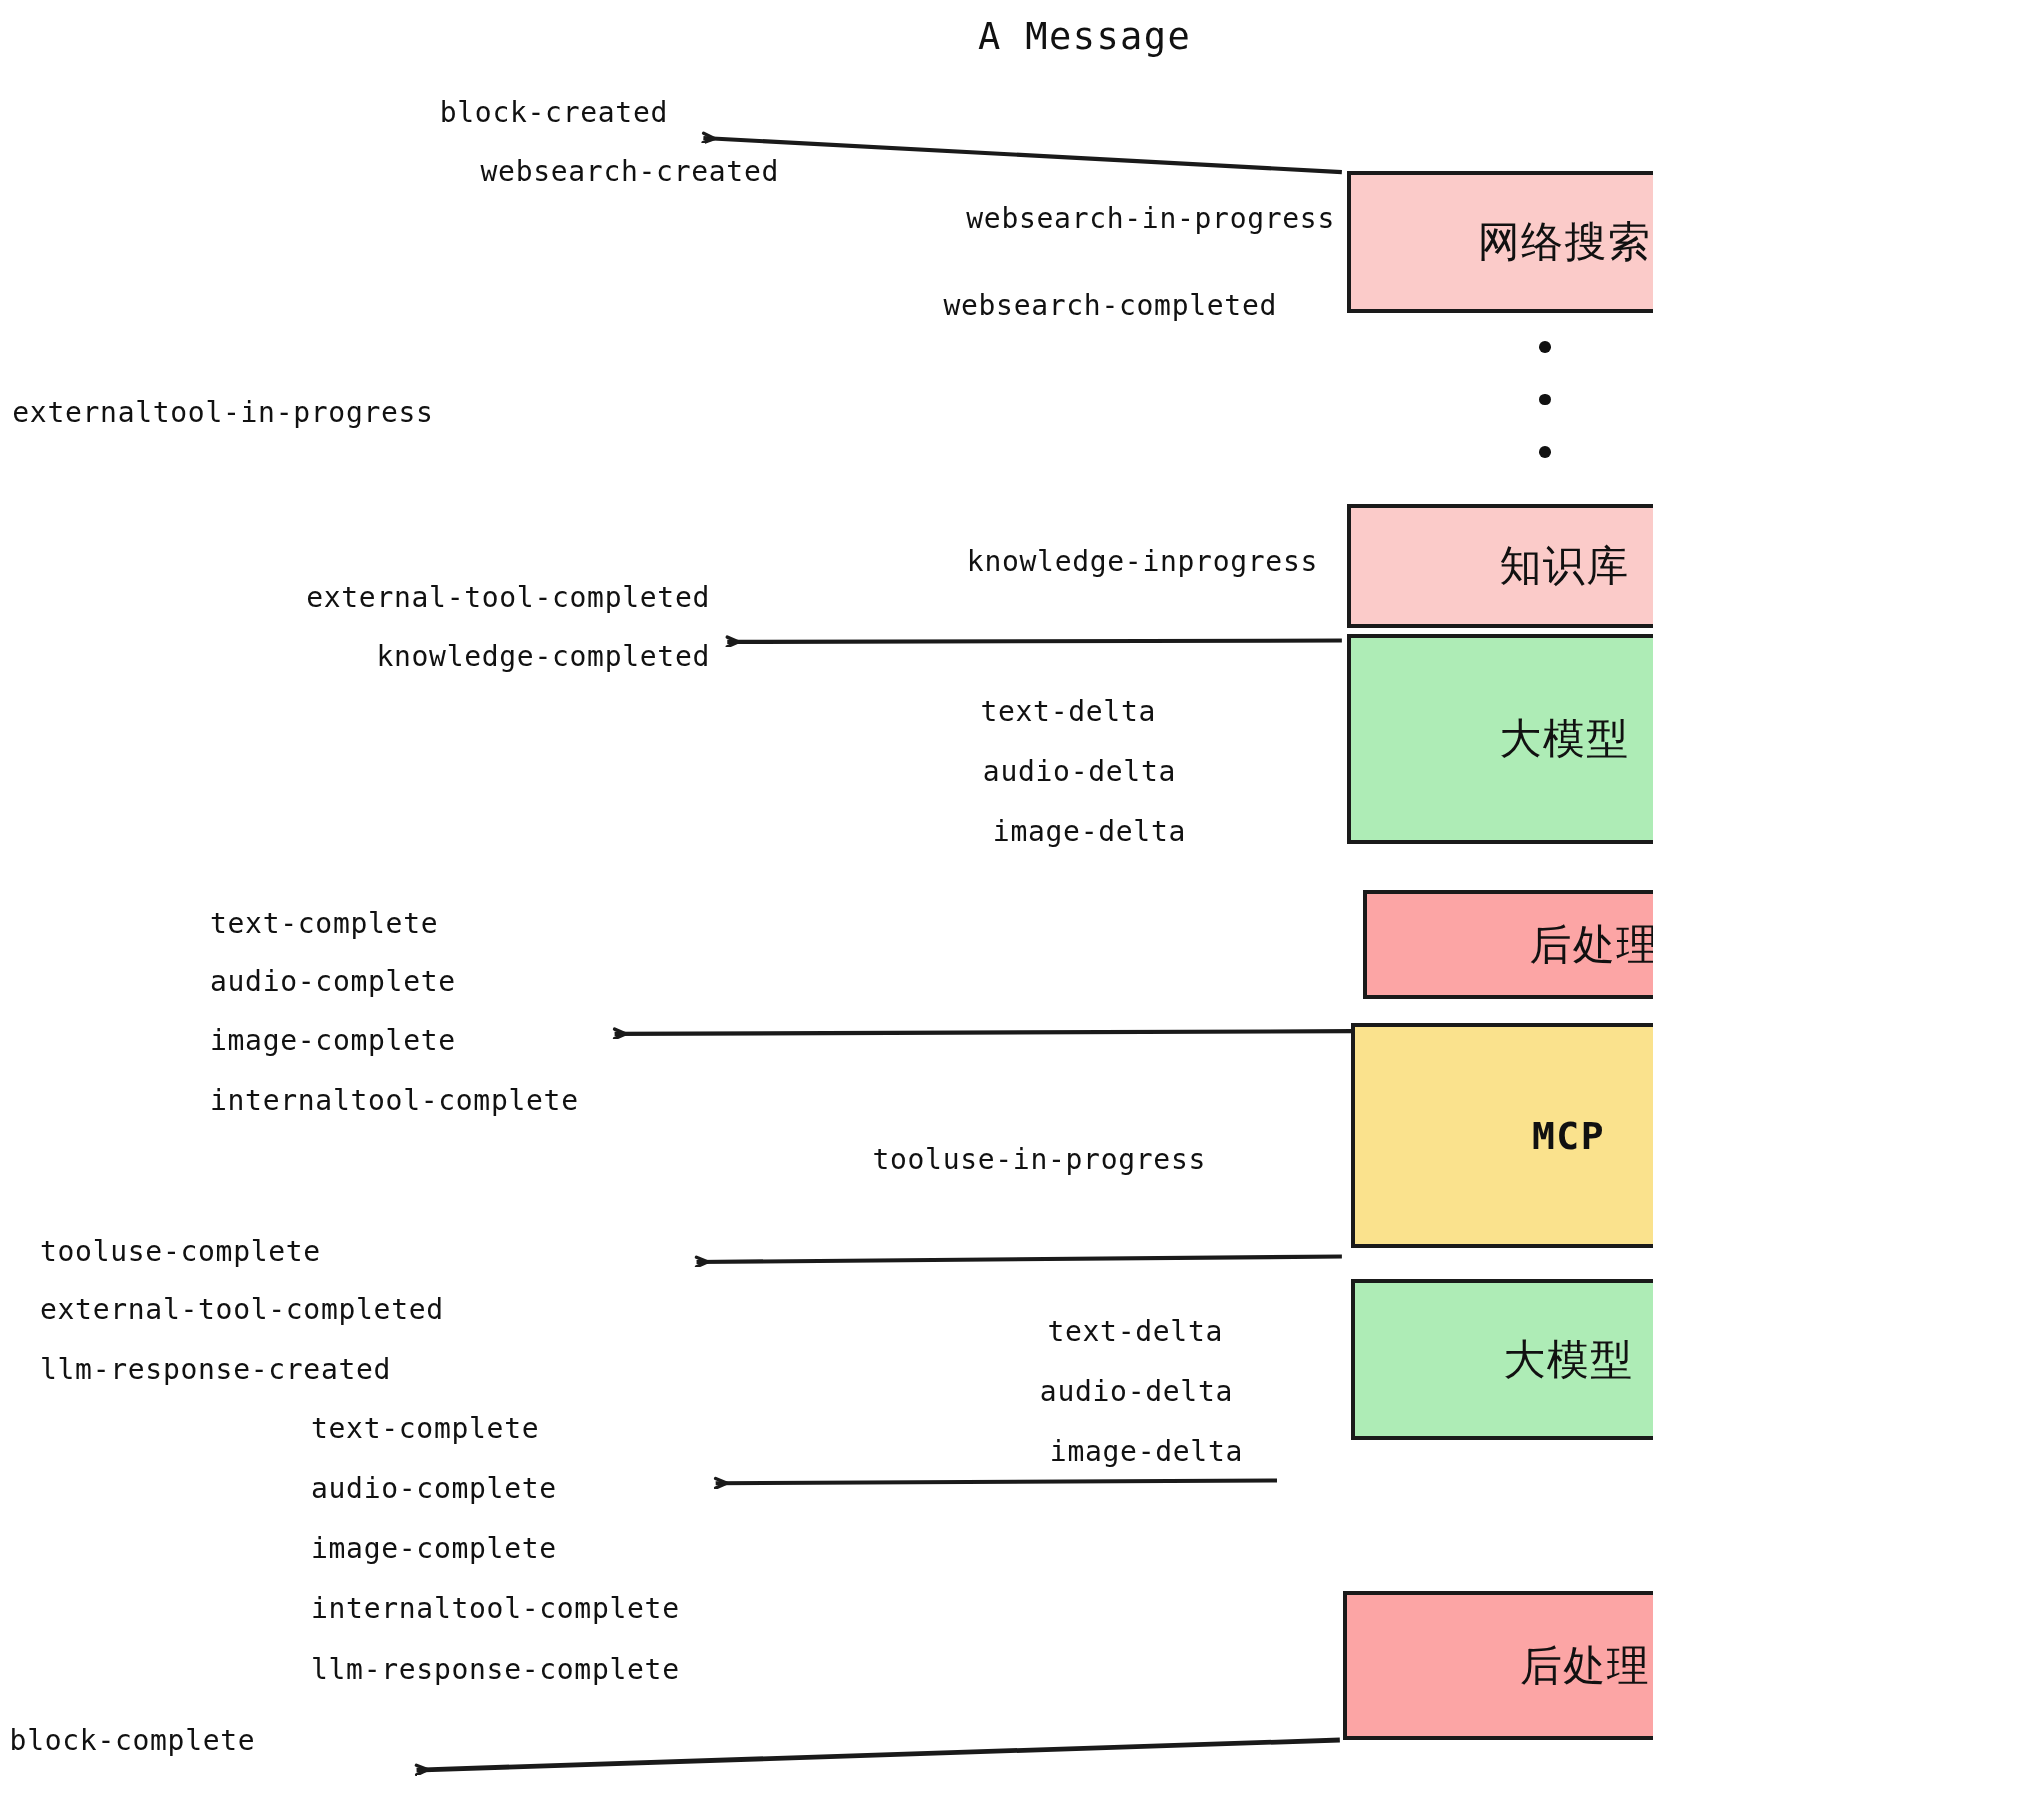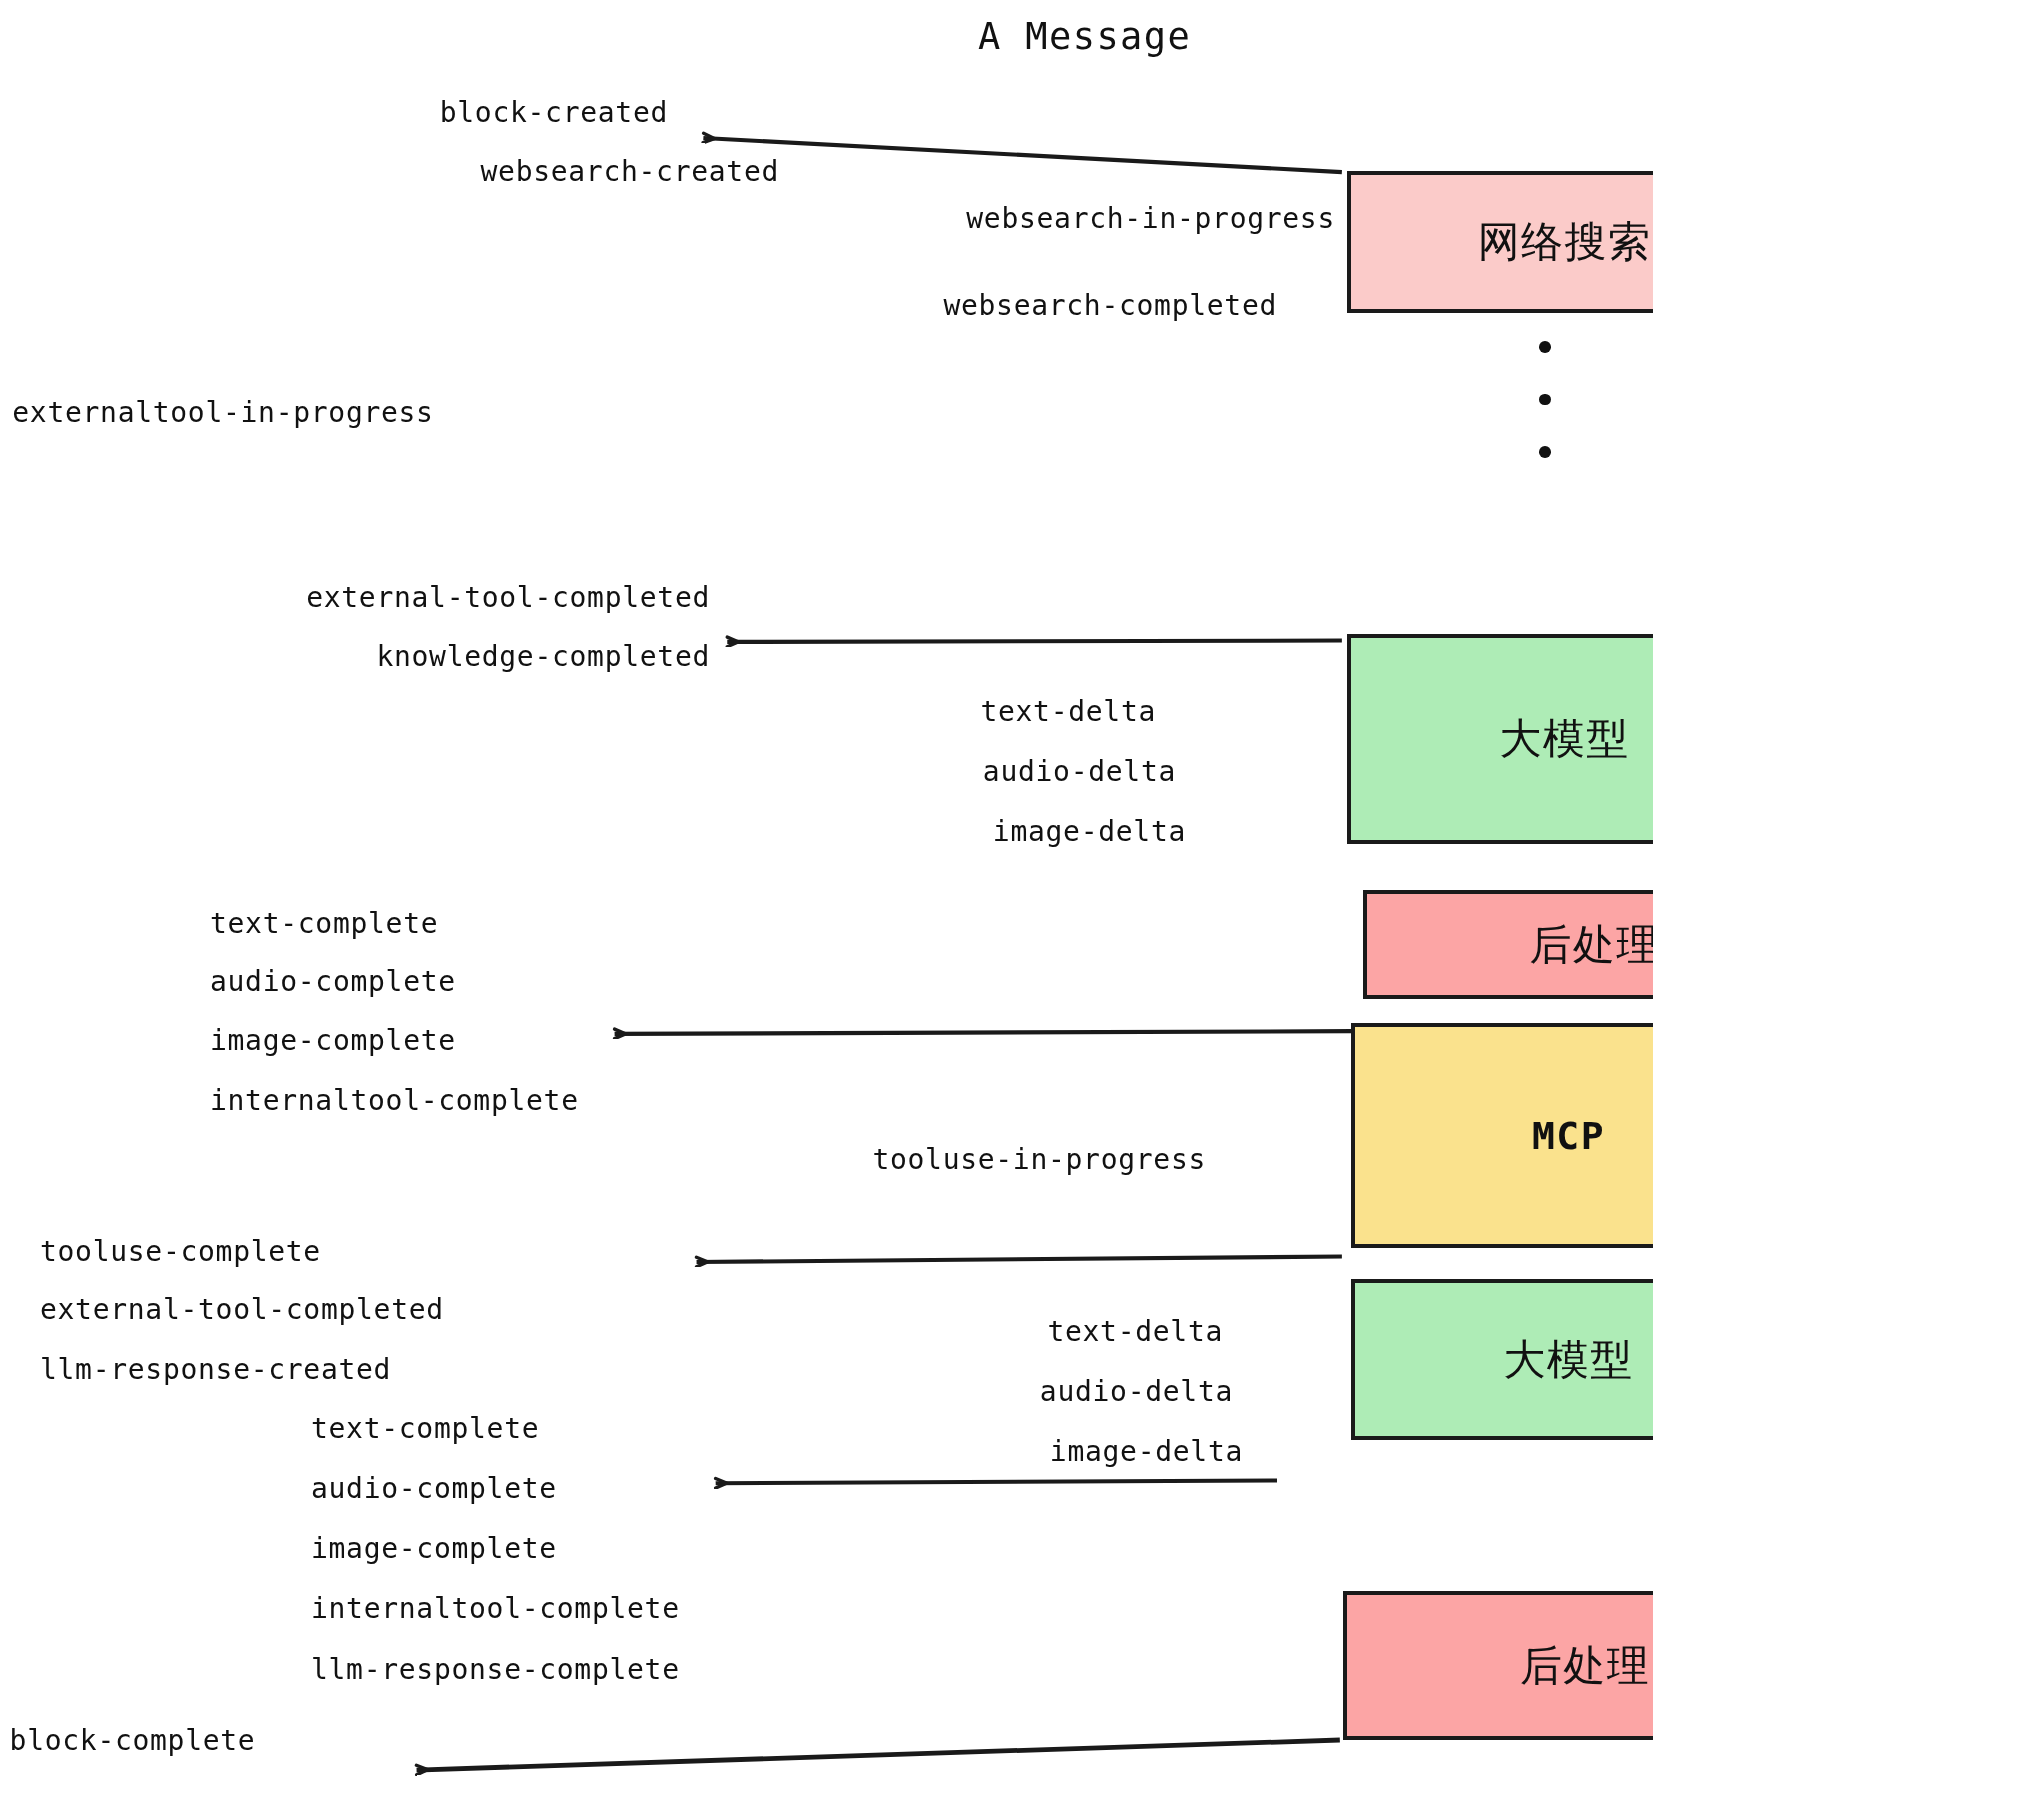--- a/index.html
+++ b/index.html
@@ -72,20 +72,21 @@
 <div id="stage">
 
   <div class="title" style="left:978px; top:15px;">A Message</div>
 
   <div class="ev r" style="left:668px; top:99px;">block-created</div>
   <div class="ev r" style="left:779px; top:158px;">websearch-created</div>
   <div class="ev r" style="left:1335px; top:205px;">websearch-in-progress</div>
   <div class="ev r" style="left:1277px; top:292px;">websearch-completed</div>
   <div class="ev" style="left:12.3px;   top:399px;">externaltool-in-progress</div>
 
+  <div class="ev r" style="left:1318px; top:548px;">knowledge-inprogress</div>
   <div class="ev r" style="left:710px; top:584px;">external-tool-completed</div>
   <div class="ev r" style="left:710px; top:643px;">knowledge-completed</div>
 
   <div class="ev r" style="left:1156px; top:698px;">text-delta</div>
   <div class="ev r" style="left:1176px; top:758px;">audio-delta</div>
   <div class="ev r" style="left:1186px; top:818px;">image-delta</div>
 
   <div class="ev" style="left:210px;  top:910px;">text-complete</div>
   <div class="ev" style="left:210px;  top:968px;">audio-complete</div>
   <div class="ev" style="left:210px;  top:1027px;">image-complete</div>
@@ -111,20 +112,23 @@
   <div class="box pink" style="left:1347px; top:171px;  width:395px; height:142px;">
     <span class="lbl">网络搜索</span>
   </div>
 
   <div class="dots" style="left:1538px; top:341px; width:13.7px; height:117px;">
     <i></i>
       <i></i>
       <i></i>
   </div>
 
+  <div class="box pink" style="left:1347px; top:504px;  width:395px; height:124px;">
+    <span class="lbl">知识库</span>
+  </div>
 
   <div class="box green" style="left:1347px; top:634px;  width:395px; height:210px;">
     <span class="lbl">大模型</span>
   </div>
 
   <div class="box white" style="left:1363px; top:890px; width:423px; height:109px;">
     <span class="lbl">后处理</span>
   </div>
 
   <div class="box yellow mono" style="left:1351px; top:1023px; width:395px; height:225px;">

